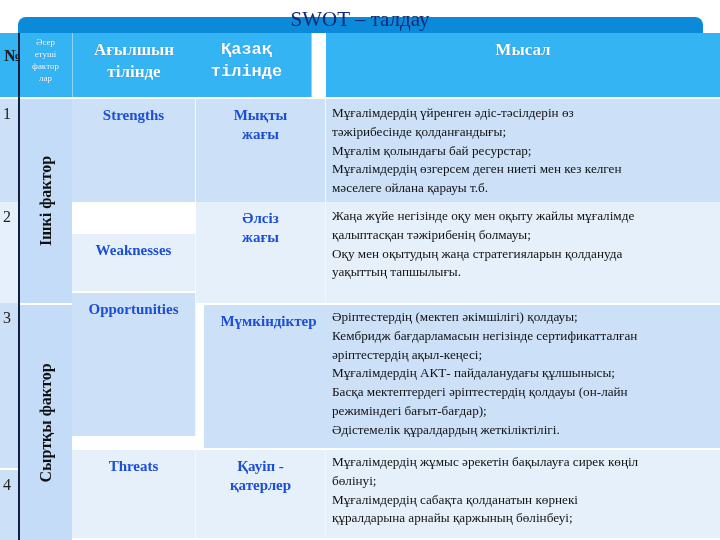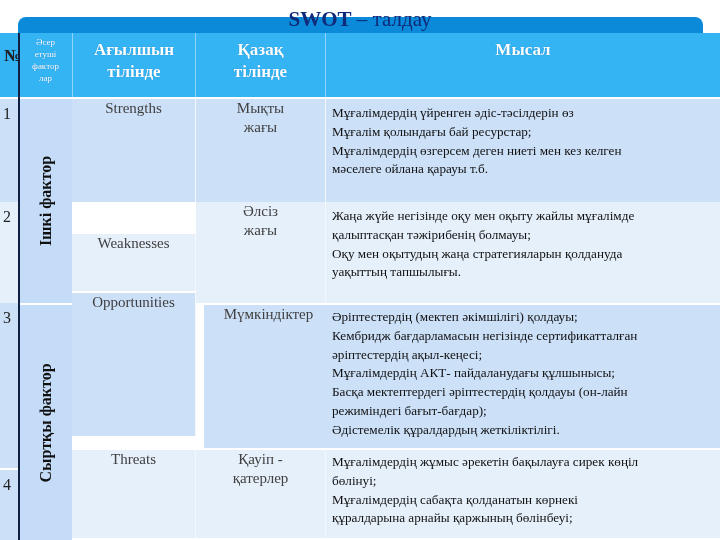--- a/index.html
+++ b/index.html
@@ -1,34 +1,34 @@
 <!DOCTYPE html>
 <html><head>
 <meta charset="utf-8">
 <style>
   html, body { margin:0; padding:0; }
   body { width:720px; height:540px; background:#ffffff; position:relative; overflow:hidden;
          font-family:"Liberation Serif", serif; }
   .title { position:absolute; left:0; width:720px; top:6px; text-align:center; font-size:21px; color:#0f2a78; z-index:3; line-height:26px; }
-  .title b { font-weight:bold; }
+  .title b { font-weight:normal; }
   .banner { position:absolute; left:18px; top:17px; width:685px; height:16px; background:#0a8ad8;
             border-radius:8px 8px 0 0; z-index:1; }
   .hdr { position:absolute; top:33px; height:64px; background:#35b4f4; color:#ffffff; font-weight:bold;
          text-align:center; box-sizing:border-box; border-right:1px solid #8fd4f8; }
   .hdr .t { font-size:17px; line-height:22px; padding-top:6px; text-shadow:0 0 1px #1a7fc0; }
   .hdr.small .t { font-size:9px; line-height:12px; font-weight:normal; padding-top:2px; }
   .hdr.num .t { font-size:17px; text-align:left; padding-left:1px; }
   .cell { position:absolute; box-sizing:border-box; }
   .dark { background:#cce0f8; }
   .light { background:#e6f0fb; }
   .mid { background:#c4dcf7; }
   .sep-h { border-top:2px solid #ffffff; }
   .vline { position:absolute; left:18px; top:33px; width:2px; height:507px; background:#102040; z-index:2; }
   .num { font-size:16px; color:#222; text-align:left; padding:6px 0 0 3px; }
-  .eng, .kaz { font-weight:normal; font-size:15px; color:#404040; text-align:center; line-height:19px; }
+  .eng, .kaz { font-weight:bold; font-size:15px; color:#1d4ed8; text-align:center; line-height:19px; padding-top:7px; }
   .ex { font-size:13.2px; color:#111; line-height:18.8px; padding:5px 4px 0 6px; }
   .ex div { white-space:nowrap; }
   .factor { display:flex; align-items:center; justify-content:center; }
   .factor span { display:block; transform:rotate(-90deg); white-space:nowrap; font-weight:bold; font-size:16px; color:#111; }
   .colsep { border-right:1px solid #f4f8fd; }
 </style>
 </head>
 <body>
 
 <div class="title">
@@ -46,21 +46,21 @@
     <div>фактор</div>
     <div>лар</div>
   </div>
 </div>
 <div class="hdr" style="left:73px;width:123px;">
   <div class="t">
     <div>Ағылшын</div>
     <div>тілінде</div>
   </div>
 </div>
-<div class="hdr" style="left:196px;width:130px;">
+<div class="hdr" style="left:182px;width:130px;font-family:Liberation Mono, monospace;">
   <div class="t">
     <div>Қазақ</div>
     <div>тілінде</div>
   </div>
 </div>
 <div class="hdr" style="left:326px;width:394px;border-right:none;">
   <div class="t">Мысал</div>
 </div>
 
 <div class="cell dark num" style="left:0;top:99px;width:19px;height:103px;">1</div>
@@ -75,20 +75,21 @@
   <span>Сыртқы фактор</span>
 </div>
 
 <div class="cell dark eng colsep" style="left:72px;top:99px;width:124px;height:103px;">Strengths</div>
 <div class="cell dark kaz colsep" style="left:196px;top:99px;width:130px;height:103px;">
   <div>Мықты</div>
   <div>жағы</div>
 </div>
 <div class="cell dark ex" style="left:326px;top:99px;width:394px;height:103px;">
   <div>Мұғалімдердің үйренген әдіс-тәсілдерін өз</div>
+  <div>тәжірибесінде қолданғандығы;</div>
   <div>Мұғалім қолындағы бай ресурстар;</div>
   <div>Мұғалімдердің өзгерсем деген ниеті мен кез келген</div>
   <div>мәселеге ойлана қарауы т.б.</div>
 </div>
 
 <div class="cell light eng colsep" style="left:72px;top:202px;width:124px;height:101px;margin-top:32px;">Weaknesses</div>
 <div class="cell light kaz colsep" style="left:196px;top:202px;width:130px;height:101px;">
   <div>Әлсіз</div>
   <div>жағы</div>
 </div>

